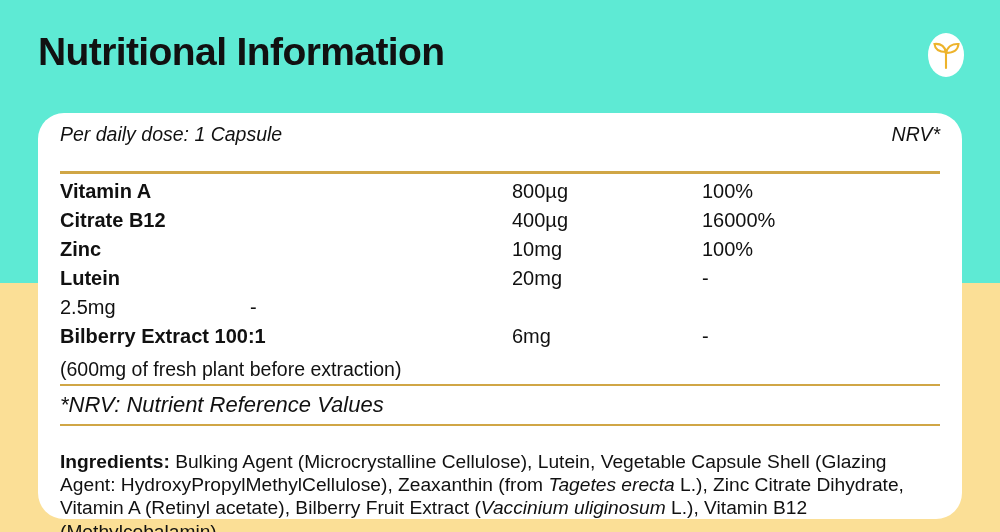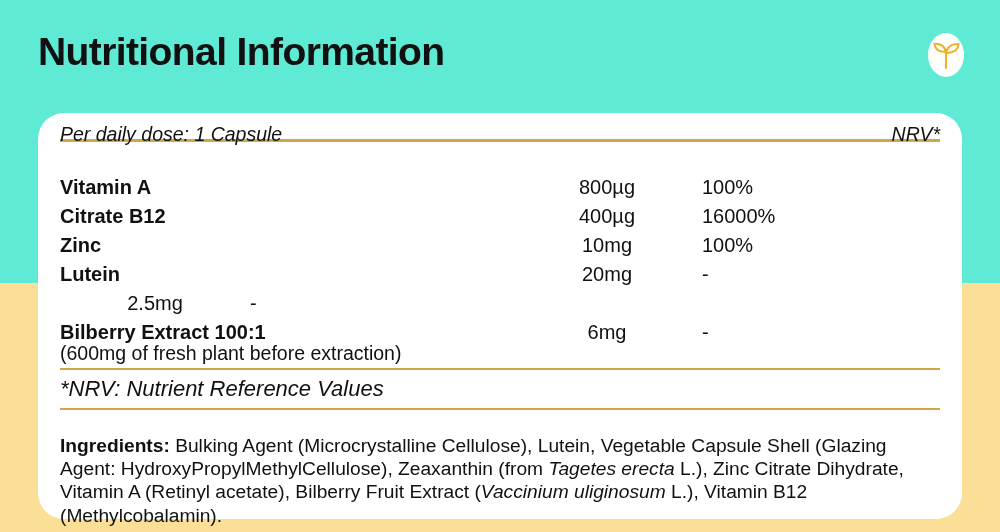--- a/index.html
+++ b/index.html
@@ -75,55 +75,54 @@
     background: #D0A646;
     width: 100%;
   }
   .rule.thin { height: 2px; }
 
   
   #dose-row {
     display: flex;
     align-items: baseline;
     justify-content: space-between;
-    height: 26px;
+    height: 58px;
     padding-top: 10px;
     box-sizing: border-box;
     gap: 28px;
   }
   .dose-text {
     font-style: italic;
     font-size: 19.5px;
     color: #111111;
     white-space: nowrap;
   }
 
   
   #nutrient-table {
-    padding-top: 22px;
+    padding-top: 6px;
   }
   .nutrient-row {
     display: flex;
     align-items: baseline;
     height: 29px;
   }
   .n-name {
     width: 452px;
     font-size: 20px;
     font-weight: bold;
     color: #111111;
     white-space: nowrap;
   }
   .n-amount {
     width: 190px;
-    text-align: center;
+    text-align: left;
     font-size: 20px;
     color: #111111;
     white-space: nowrap;
-    margin-top: 12px;
   }
   .n-nrv {
     flex: 1;
     text-align: left;
     font-size: 20px;
     color: #111111;
     white-space: nowrap;
   }
   #extract-note {
     font-size: 19.5px;

